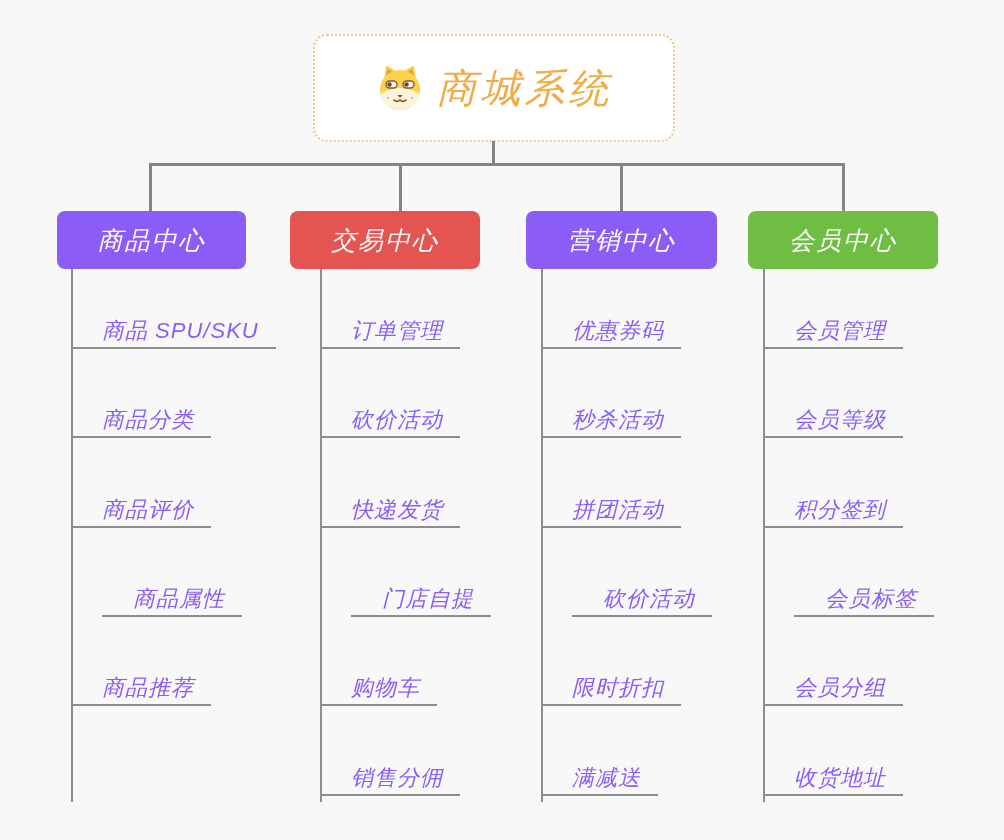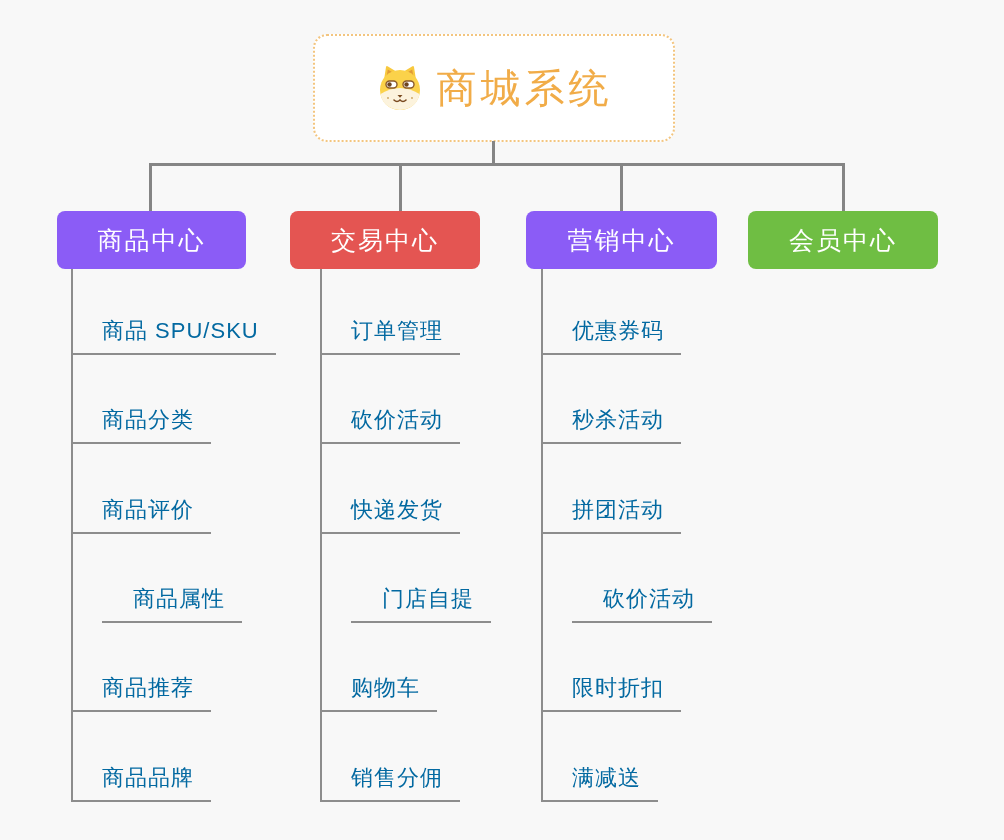--- a/index.html
+++ b/index.html
@@ -2,21 +2,21 @@
 <html><head>
 <meta charset="utf-8">
 <style>
   html,body{margin:0;padding:0;}
   body{
     width:1004px;height:840px;
     background:#f8f8f8;
     font-family:"Liberation Sans","DejaVu Sans",sans-serif;
     position:relative;overflow:hidden;
   }
-  #canvas{position:absolute;inset:0;width:1004px;height:840px;}
+  #canvas{position:absolute;inset:0;width:1004px;height:840px;font-style:italic;}
 
   
   .root-node{
     position:absolute;left:313px;top:34px;width:362px;height:108px;
     background:#ffffff;border:2px dotted #f3c57f;border-radius:14px;
     display:flex;align-items:center;justify-content:center;gap:13px;
     box-sizing:border-box;cursor:pointer;
   }
   .root-title{
     font-size:40px;letter-spacing:4px;color:#f1ac48;font-weight:500;
@@ -46,23 +46,23 @@
   
   .col{
     position:absolute;top:269px;height:533px;width:235px;
     border-left:2px solid #8d8d8d;box-sizing:border-box;
   }
   .c1{left:71px;} .c2{left:320px;} .c3{left:541px;} .c4{left:763px;}
 
   .leaf{
     position:absolute;left:-2px;
     display:inline-block;white-space:nowrap;
-    padding:0 17px 11px 31px;
+    padding:0 17px 5px 31px;
     border-bottom:2px solid #8d8d8d;
-    font-size:22px;letter-spacing:1px;line-height:22px;color:#0369a1;
+    font-size:22px;letter-spacing:1px;line-height:22px;color:#8b5cf6;
     cursor:pointer;
   }
   .leaf:nth-of-type(1){top:51px;}
   .leaf:nth-of-type(2){top:140px;}
   .leaf:nth-of-type(3){top:230px;}
   .leaf:nth-of-type(4){top:319px;margin-left:31px;}
   .leaf:nth-of-type(5){top:408px;}
   .leaf:nth-of-type(6){top:498px;}
 </style>
 </head>
@@ -109,34 +109,42 @@
   <div class="bbox b3" style="background: #8b5cf6;">营销中心</div>
   <div class="bbox b4" style="background: rgb(111, 190, 67);">会员中心</div>
 
   <div class="col c1">
 
   <div class="leaf"><span>商品 SPU/SKU</span></div>
       <div class="leaf"><span>商品分类</span></div>
       <div class="leaf"><span>商品评价</span></div>
       <div class="leaf"><span>商品属性</span></div>
       <div class="leaf"><span>商品推荐</span></div>
-      <div class="leaf"><span>商品品牌</span></div>
     </div>
   <div class="col c2">
 
   <div class="leaf"><span>订单管理</span></div>
       <div class="leaf"><span>砍价活动</span></div>
       <div class="leaf"><span>快递发货</span></div>
       <div class="leaf"><span>门店自提</span></div>
       <div class="leaf"><span>购物车</span></div>
       <div class="leaf"><span>销售分佣</span></div>
     </div>
   <div class="col c3">
 
   <div class="leaf"><span>优惠券码</span></div>
       <div class="leaf"><span>秒杀活动</span></div>
       <div class="leaf"><span>拼团活动</span></div>
       <div class="leaf"><span>砍价活动</span></div>
       <div class="leaf"><span>限时折扣</span></div>
       <div class="leaf"><span>满减送</span></div>
     </div>
+  <div class="col c4">
+
+  <div class="leaf"><span>会员管理</span></div>
+      <div class="leaf"><span>会员等级</span></div>
+      <div class="leaf"><span>积分签到</span></div>
+      <div class="leaf"><span>会员标签</span></div>
+      <div class="leaf"><span>会员分组</span></div>
+      <div class="leaf"><span>收货地址</span></div>
+    </div>
 
 </div>
 
 </body></html>

